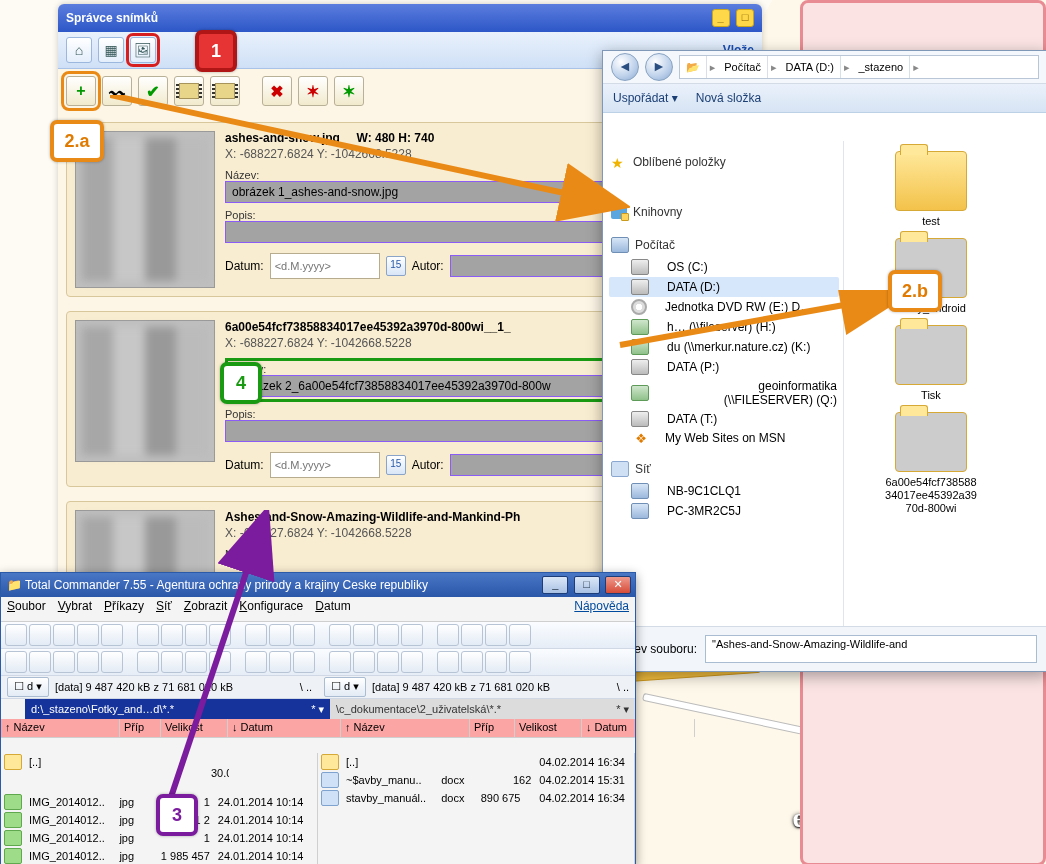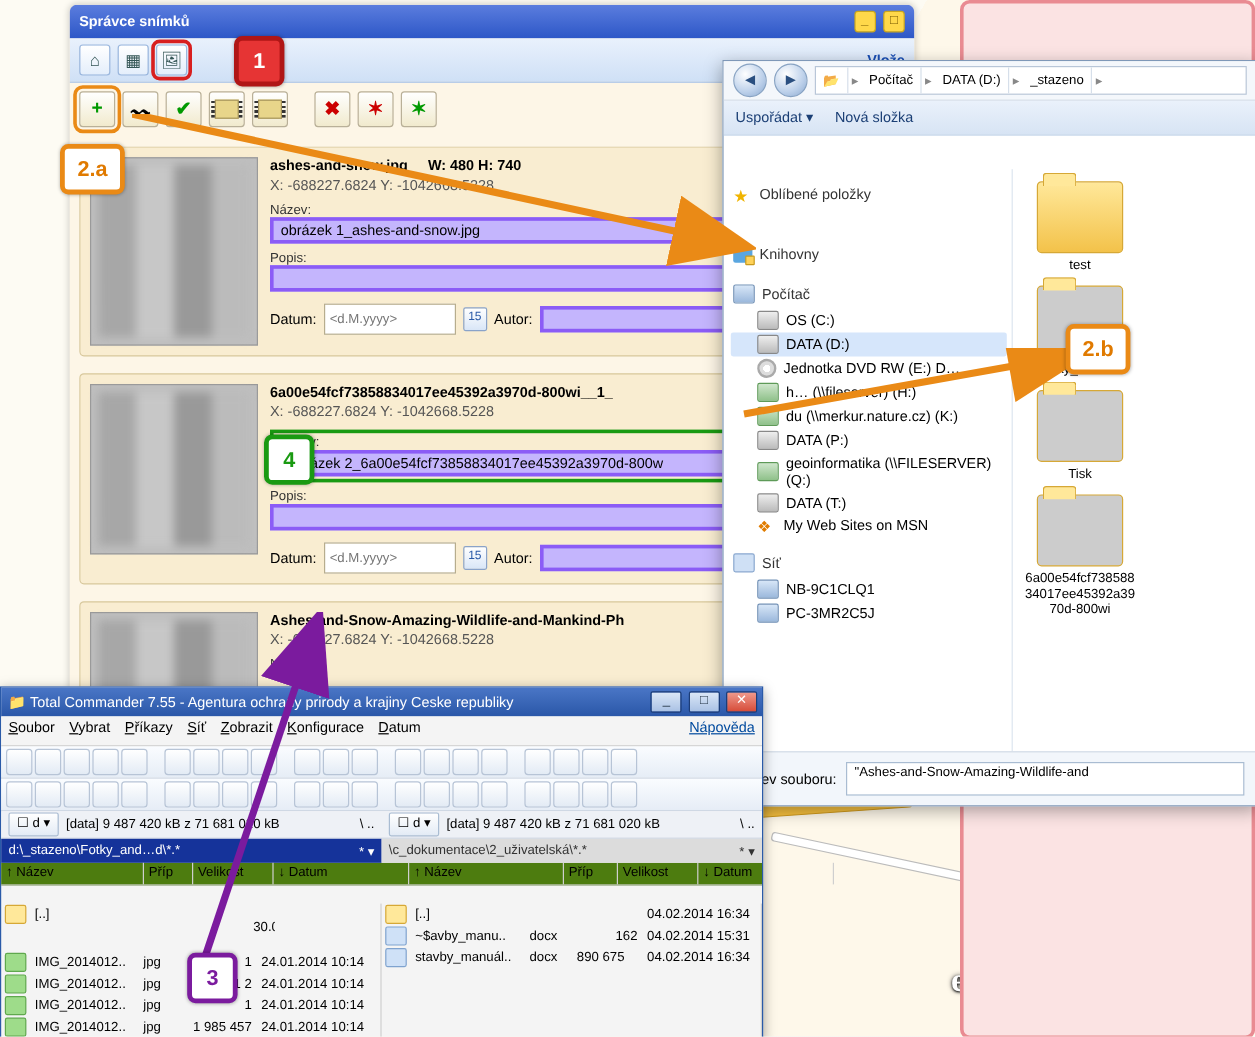--- a/index.html
+++ b/index.html
@@ -37,21 +37,21 @@
   .thumb { width:138px; height:155px; background:#bfbfbf; border:1px solid #999; position:relative; flex:0 0 auto; }
   .thumb .px { position:absolute; inset:6px; background:
     linear-gradient(90deg,#a7a7a7 0 25%,#c7c7c7 25% 50%,#999 50% 75%,#bbb 75% 100%),
     linear-gradient(#b5b5b5,#d5d5d5);
     filter:blur(4px);
   }
   .meta { flex:1 1 auto; font-size:12px; }
   .meta-title { font-weight:bold; margin-bottom:2px; }
   .meta-sub { color:#555; margin-bottom:8px; }
   .lbl { font-size:11px; color:#333; margin-top:6px; }
-  .field { width:100%; box-sizing:border-box; height:22px; border:3px solid #8b5cf6; background:#c4b5fd; padding:2px 6px; font-size:12px; }
+  .field { width:100%; box-sizing:border-box; height:22px; border:1px solid #8b5cf6; background:#a3a3a3; padding:2px 6px; font-size:12px; }
   .row-inline { display:flex; align-items:center; gap:6px; margin-top:10px; }
   .date-box { width:100px; height:20px; border:1px solid #b7ad8e; background:#fff; color:#888; font-size:11px; padding:2px 4px; }
   .cal-ic { width:18px; height:18px; border:1px solid #8aa3c9; background:linear-gradient(#fff,#d9e6f7); font-size:10px; text-align:center; line-height:16px; color:#2a5aa8; border-radius:2px; }
   .field-green-wrap { border:3px solid #1a9a12; padding:2px 4px; margin-top:4px; }
 
   
   .badge { position:absolute; min-width:34px; height:34px; border-radius:7px; display:flex; align-items:center; justify-content:center; font-weight:bold; font-size:18px; box-shadow:0 0 3px rgba(0,0,0,.3); }
   .badge.red { background:#e63434; color:#fff; border:4px solid #b01616; }
   .badge.orange { background:#fff; color:#e07a00; border:4px solid #ea8a16; padding:0 6px; }
   .badge.purple { background:#fff; color:#7b1b9e; border:4px solid #7b1b9e; }
@@ -67,35 +67,35 @@
   .dlg-nav { height:32px; border-bottom:1px solid #d3dbe6; display:flex; align-items:center; padding:0 8px; gap:6px; background:#f4f7fb; }
   .navball { width:26px; height:26px; border-radius:50%; background:radial-gradient(circle at 35% 30%, #fff, #bcd0ea 60%, #8aa8cf); border:1px solid #88a3c3; color:#2a4f80; text-align:center; line-height:24px; font-size:14px; cursor:pointer; }
   .crumb { flex:1; height:22px; border:1px solid #b8c6d8; background:#fff; display:flex; align-items:center; font-size:11px; overflow:hidden; }
   .crumb span { padding:0 6px; border-right:1px solid #d6dfea; height:100%; display:flex; align-items:center; white-space:nowrap; }
   .crumb span.sep { padding:0 3px; color:#888; border:none; }
   .dlg-bar { height:28px; background:linear-gradient(#eaf1fb,#d7e4f4); border-bottom:1px solid #bcd0e6; display:flex; align-items:center; padding:0 10px; gap:18px; color:#1b3f75; }
   .dlg-bar a { color:#1b3f75; text-decoration:none; cursor:pointer; }
   .dlg-body { position:absolute; top:90px; bottom:44px; left:0; right:0; display:flex; }
   .tree { width:230px; border-right:1px solid #dde5ef; overflow:auto; padding:6px 4px 6px 6px; }
   .tree .grp { margin:8px 0 4px 2px; display:flex; align-items:center; gap:6px; color:#333; }
-  .tree .item { display:flex; align-items:center; gap:6px; padding:2px 2px 2px 22px; cursor:pointer; border-radius:2px; }
+  .tree .item { display:flex; align-items:center; gap:18px; padding:2px 2px 2px 22px; cursor:pointer; border-radius:2px;text-align:right; }
   .tree .item.sel { background:#d6e6fb; }
   .tree .ic { width:16px; height:14px; display:inline-block; flex:0 0 auto; }
   .ic.star { color:#f0b400; font-size:14px; }
   .ic.lib  { background:#5aa6e0; border-radius:2px; position:relative; }
   .ic.lib::after{content:"";position:absolute;right:-2px;bottom:-2px;width:6px;height:6px;background:#ffd259;border:1px solid #c99a1d;border-radius:1px;}
   .ic.pc   { background:linear-gradient(#d7e6f7,#9bb8dc); border:1px solid #6f8fb5; border-radius:2px; }
   .ic.hd   { background:linear-gradient(#eee,#bbb); border:1px solid #888; border-radius:2px; }
   .ic.cd   { border:2px solid #aaa; border-radius:50%; width:12px; height:12px; background:radial-gradient(circle,#fff 0 3px,#ddd 3px 6px); }
   .ic.net  { background:linear-gradient(#cfe6cc,#8fc18a); border:1px solid #5e9a58; border-radius:2px; }
   .ic.site { color:#e07c00; font-size:13px; }
   .ic.netg { background:#cfe0f5; border:1px solid #8aa8cf; border-radius:2px; position:relative; }
 
   .files { flex:1; padding:10px 10px; overflow:auto; display:flex; flex-wrap:wrap; align-content:flex-start; gap:10px 28px; }
-  .folder { width:92px; text-align:center; cursor:pointer; }
+  .folder { width:92px; text-align:center; cursor:pointer;margin-left:31px; }
   .folder .fic { width:70px; height:58px; margin:0 auto 4px; background:linear-gradient(#ffe89a,#f3c24a); border:1px solid #d6a836; border-radius:4px; position:relative; }
   .folder .fic::before { content:""; position:absolute; top:-8px; left:4px; width:26px; height:10px; background:#ffe89a; border:1px solid #d6a836; border-bottom:none; border-radius:3px 3px 0 0; }
   .folder.img .fic { background:#ccc; }
   .folder .cap { font-size:11px; line-height:13px; word-break:break-word; }
 
   .dlg-foot { position:absolute; left:0; right:0; bottom:0; height:44px; border-top:1px solid #d3dbe6; background:#f2f6fb; display:flex; align-items:center; padding:0 10px; gap:8px; }
   .dlg-foot .ft-inp { flex:1; height:22px; border:1px solid #a9bcd2; background:#fff; padding:2px 6px; font-size:11px; overflow:hidden; white-space:nowrap; }
 
   
   .tc { position:absolute; left:0; top:572px; width:634px; height:292px; background:#f4f4f4; border:1px solid #2a5aa8; box-shadow:0 3px 10px rgba(0,0,0,.4); }
@@ -103,24 +103,24 @@
   .tc-top .winbtns span { display:inline-block; width:24px; height:16px; margin-left:2px; border:1px solid #1c3d78; border-radius:2px; background:linear-gradient(#ef9a8d,#d64b38); text-align:center; line-height:14px; color:#fff; font-size:11px; }
   .tc-top .winbtns span.min, .tc-top .winbtns span.max { background:linear-gradient(#dbe7f7,#a9c1e4); color:#234; }
   .tc-menu { height:20px; background:#f4f4f4; border-bottom:1px solid #cfcfcf; padding:2px 6px; display:flex; gap:12px; }
   .tc-menu span { cursor:pointer; } .tc-menu .help { margin-left:auto; color:#004a9e; text-decoration:underline; }
   .tc-tb { height:26px; background:linear-gradient(#fafcff,#e6edf6); border-bottom:1px solid #cfd8e4; display:flex; align-items:center; padding:0 4px; gap:2px; }
   .tc-tb i { width:20px; height:20px; border:1px solid #b7c4d6; border-radius:3px; background:linear-gradient(#fff,#e3ebf5); display:inline-block; }
   .tc-tb .spc { width:10px; border:none; background:none; }
   .tc-bar { height:22px; background:#eef1f6; border-bottom:1px solid #cfd8e4; display:flex; }
   .tc-bar .half { flex:1; display:flex; align-items:center; padding:0 6px; gap:6px; font-size:11px; }
   .drv { width:40px; height:18px; border:1px solid #a9bcd2; background:linear-gradient(#fff,#e3ebf5); text-align:center; line-height:16px; border-radius:2px; }
-  .tc-path { height:20px; display:flex; }
+  .tc-path { height:20px; display:flex;margin-left:24px; }
   .tc-path .half { flex:1; background:#15339a; color:#fff; padding:2px 6px; font-size:11px; display:flex; align-items:center; justify-content:space-between; }
   .tc-path .half.inactive { background:#dcdcdc; color:#333; }
-  .tc-head { height:18px; display:flex; background:#4d7c0f; border-bottom:1px solid #cfcfcf; font-size:11px; }
+  .tc-head { height:18px; display:flex; background:#fca5a5; border-bottom:1px solid #cfcfcf; font-size:11px; }
   .tc-head .half { flex:1; display:flex; }
   .col { padding:2px 4px; border-right:1px solid #cfcfcf; overflow:hidden; white-space:nowrap; }
   .tc-rows { position:absolute; left:0; right:0; top:180px; bottom:0; display:flex; }
   .tc-rows .half { flex:1; overflow:auto; border-right:1px solid #cfcfcf; }
   .trow { display:flex; font-size:11px; padding:1px 0; }
   .trow .ic16 { width:16px; height:14px; margin:0 3px; background:#9edc8a; border:1px solid #5fa84d; border-radius:2px; flex:0 0 auto; }
   .trow.up .ic16 { background:#ffe89a; border-color:#d6a836; }
   .trow.doc .ic16 { background:#cfe1f7; border-color:#7fa3cf; }
 
   .underline-first::first-letter { text-decoration:underline; }

